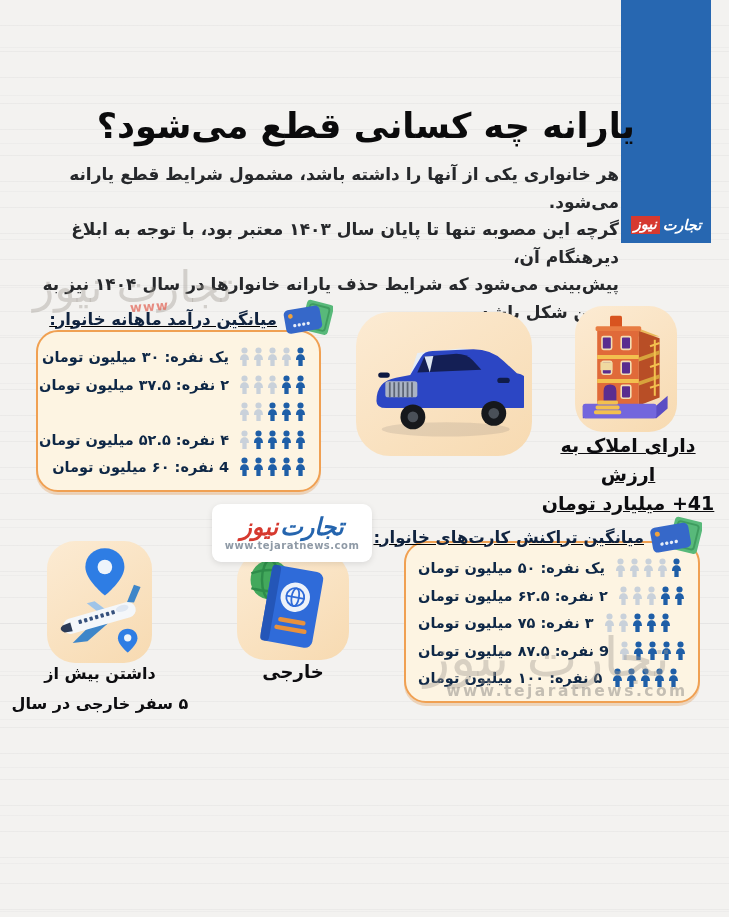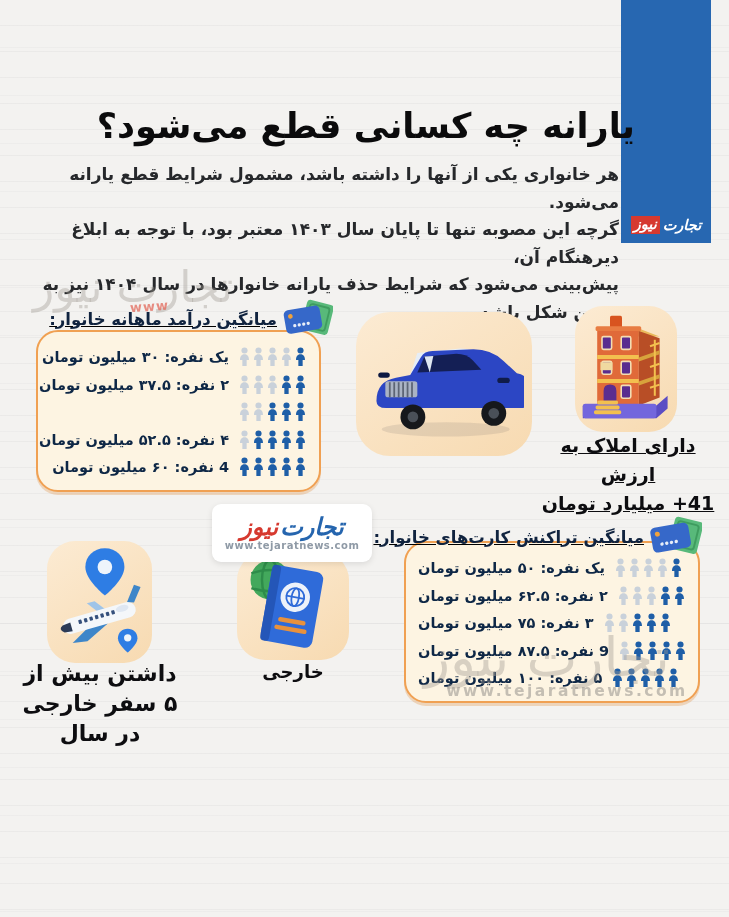--- a/index.html
+++ b/index.html
@@ -57,21 +57,21 @@
   .pic-card{border-radius:28px;background:linear-gradient(145deg,#fcebd3,#f7dab1);
     display:flex;align-items:center;justify-content:center;z-index:1;}
   .pic-car{left:356px;top:312px;width:176px;height:144px;border-radius:34px;}
   .pic-building{left:575px;top:306px;width:102px;height:126px;}
   .pic-travel{left:47px;top:541px;width:105px;height:122px;}
   .pic-passport{left:237px;top:552px;width:112px;height:108px;}
 
   .caption{text-align:center;font-weight:700;color:#0d0d10;z-index:3;}
   .cap-car{left:330px;top:431px;width:228px;font-size:19px;line-height:29px;}
   .cap-building{left:533px;top:431px;width:190px;font-size:19px;line-height:29px;text-decoration:underline;}
-  .cap-travel{left:8px;top:659px;width:184px;font-size:22px;line-height:30px;}
+  .cap-travel{left:8px;top:659px;width:184px;font-size:16px;line-height:30px;}
   .cap-passport{left:201px;top:656px;width:184px;font-size:18px;line-height:31px;}
 
   
   .center-logo{left:212px;top:504px;width:160px;height:58px;background:#ffffff;border-radius:9px;
     box-shadow:0 2px 6px rgba(0,0,0,0.10);display:flex;flex-direction:column;align-items:center;justify-content:center;gap:1px;z-index:4;}
   .center-logo .brandline{display:flex;align-items:center;gap:2px;font-size:24px;font-weight:700;font-style:italic;line-height:1;}
   .center-logo .trade{color:#2565ae;}
   .center-logo .news{color:#d6392f;}
   .center-logo .site{direction:ltr;font-size:10px;letter-spacing:0.5px;color:#8f9aa6;font-weight:600;}
 </style>

